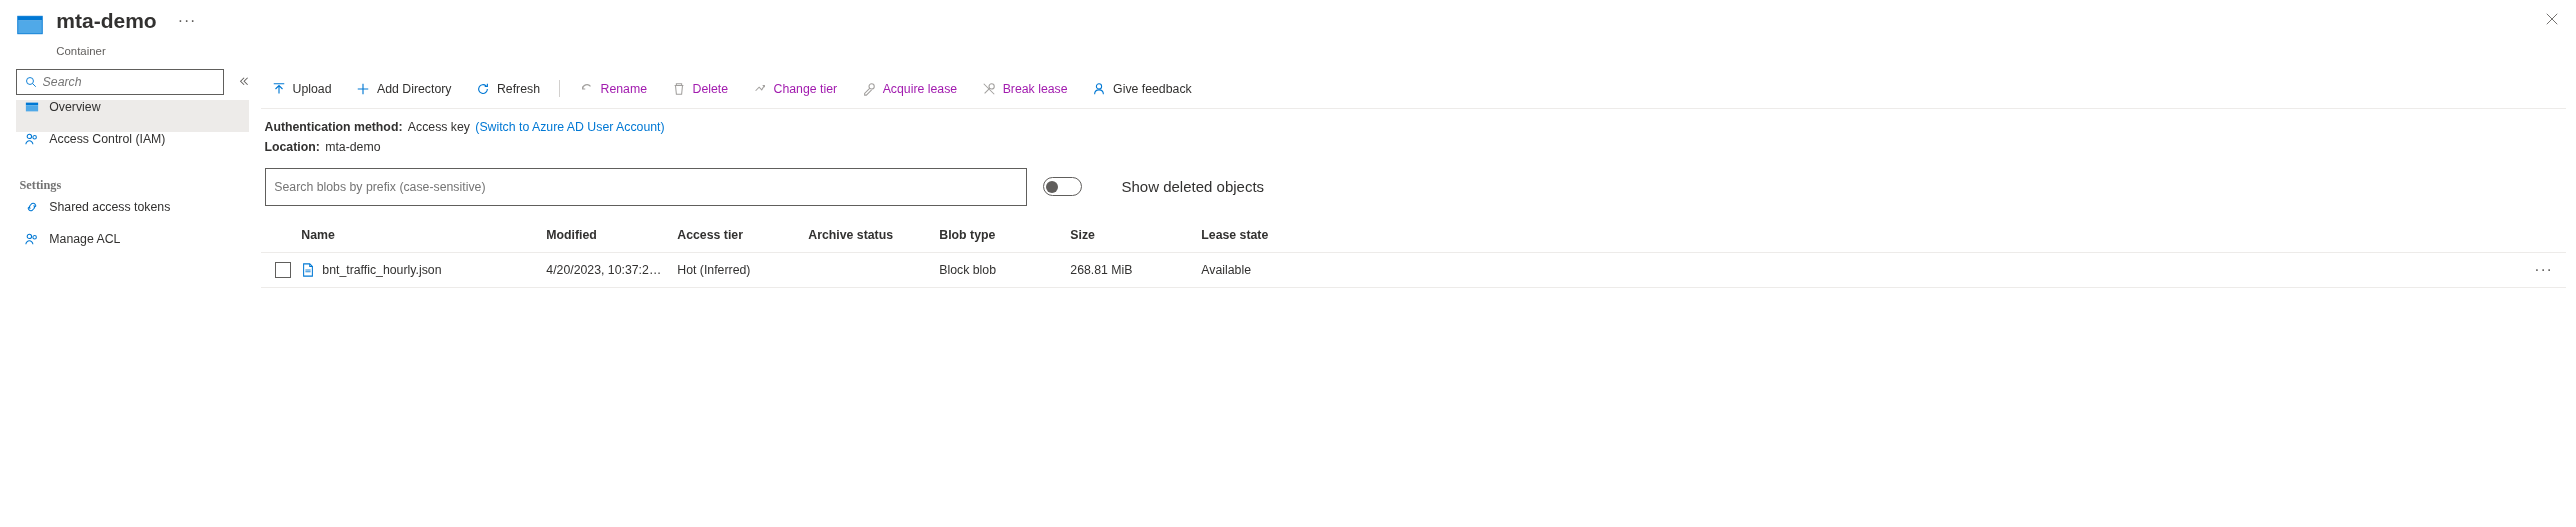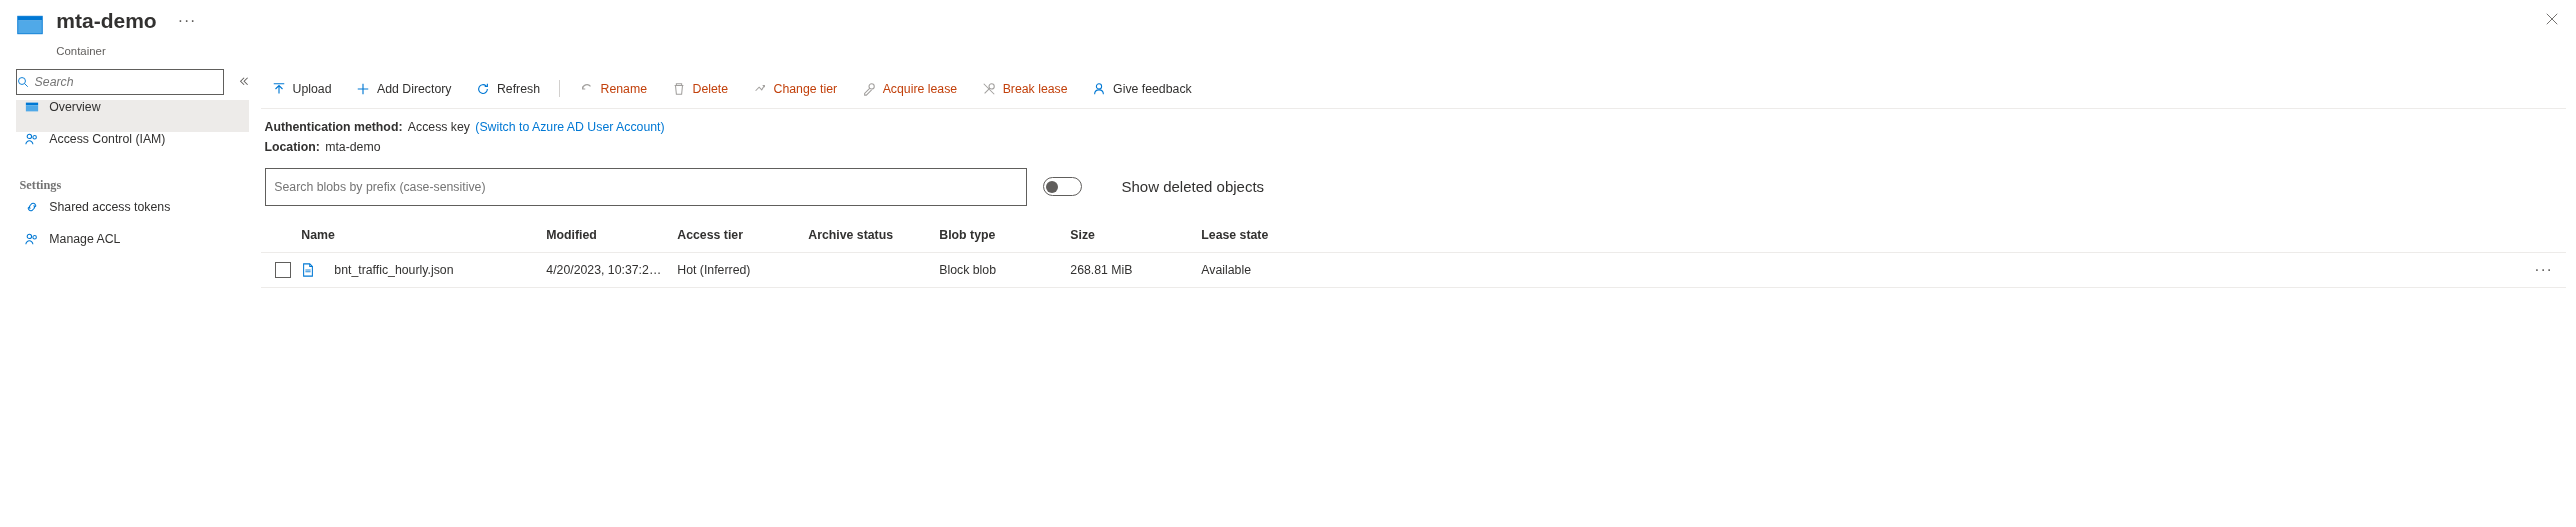--- a/index.html
+++ b/index.html
@@ -17,61 +17,61 @@
     .header-subtitle { font-size: 11.4px; color: #605e5c; margin-top: 12px; }
     .close-btn { position:absolute; right:17.5px; top:12.3px; cursor:pointer; color:#605e5c; }
     .close-btn svg { width:14px; height:14px; }
 
     
     .body { display: grid; grid-template-columns: 254px 1fr; }
 
     
     .sidebar { padding: 0 5.3px 0 16px; }
     .sidebar-search-row { display:flex; align-items:center; margin-bottom: 5.3px; }
-    .search-box { flex:1; display:flex; align-items:center; border:0.9px solid #605e5c; height:26px; padding:0 0; }
+    .search-box { flex:1; display:flex; align-items:center; border:0.9px solid #605e5c; height:26px; padding:0 8px; }
     .search-box svg { width:12.3px; height:12.3px; color:#0078d4; margin-right:5.3px; flex-shrink:0;}
     .search-box input { border:none; outline:none; flex:1; font-size:12.3px; font-style:italic; color:#605e5c; background:transparent;}
     .collapse-btn { margin-left:14px; cursor:pointer; color:#605e5c; }
     .collapse-btn svg { width:10.5px; height:10.5px; }
 
     .nav-item { display:flex; align-items:flex-start; height:32px; padding:0 8.8px; cursor:pointer; gap:10.5px; }
     .nav-item.active { background:#edebe9; }
     .nav-item .ico { width:14px; height:14px; flex-shrink:0; display:flex; align-items:center; justify-content:center; }
     .nav-item .label { font-size:12.3px; color:#323130; }
 
     .nav-section { font-size:12.3px; font-weight:600; color:#737373; padding:14px 8.8px 7px 3.5px;font-family:Liberation Serif, serif; }
 
     
     .main { padding: 0 10.5px 0 7px; }
 
     .toolbar { display:flex; align-items:center; height:40px; border-bottom:0.9px solid #edebe9; gap:3.5px; }
     .tb-btn { display:flex; align-items:center; gap:7px; padding:0 10.5px; height:32px; cursor:pointer; color:#323130; font-size:12.3px; }
     .tb-btn .ico { width:14px; height:14px; color:#0078d4; display:flex; align-items:center; justify-content:center; }
-    .tb-btn.disabled { color:#c2410c; cursor:default; }
+    .tb-btn.disabled { color:#a21caf; cursor:default; }
     .tb-btn.disabled .ico { color:#a19f9d; }
     .tb-sep { width:0.9px; height:17.5px; background:#d2d0ce; margin:0 5.3px; }
 
     .info-block { padding:8.8px 3.5px 10.5px 3.5px; font-size:12.3px; }
     .info-line { display:flex; align-items:flex-end; gap:5.3px; line-height:1.6; }
     .info-label { font-weight:600; }
     .info-link { color:#0078d4; cursor:pointer; }
 
     .filter-row { display:flex; align-items:center; gap:16px; padding:0 3.5px 12.3px 3.5px; }
     .filter-input { flex: 0 0 762px; height:38px; border:0.9px solid #605e5c; padding:0 8.8px; font-size:12.3px; outline:none; }
     .toggle { width:39px; height:19px; border-radius:9.6px; border:0.9px solid #605e5c; position:relative; background:#fff; cursor:pointer; }
     .toggle::after { content:""; position:absolute; left:2.6px; top:2.6px; width:12.3px; height:12.3px; border-radius:50%; background:#605e5c; }
     .toggle-label { font-size:15px;margin-left:24px; }
 
     
     .table { width:100%; }
     .thead, .trow { display:grid; grid-template-columns: 35px 245px 131px 131px 131px 131px 131px 131px 1fr 44px; align-items:center; height:35px; border-bottom:0.9px solid #edebe9; }
     .thead { font-weight:600; font-size:12.3px; }
     .thead .cell, .trow .cell { padding:0 5.3px; white-space:nowrap; overflow:hidden; text-overflow:ellipsis; }
     .checkbox { width:16px; height:16px; border:0.9px solid #605e5c; margin-left:8.8px; cursor:pointer; }
-    .file-cell { display:flex; align-items:center; gap:19px; cursor:pointer; }
+    .file-cell { display:flex; align-items:center; gap:7px; cursor:pointer; }
     .file-cell .fico { width:14px; height:14px; color:#0078d4; }
     .row-more { color:#605e5c; cursor:pointer; font-size:16px; letter-spacing:0.9px; text-align:center; }
   </style>
 </head>
 <body>
 
 <div class="page">
 
   <div class="header">
     <div class="header-icon">

